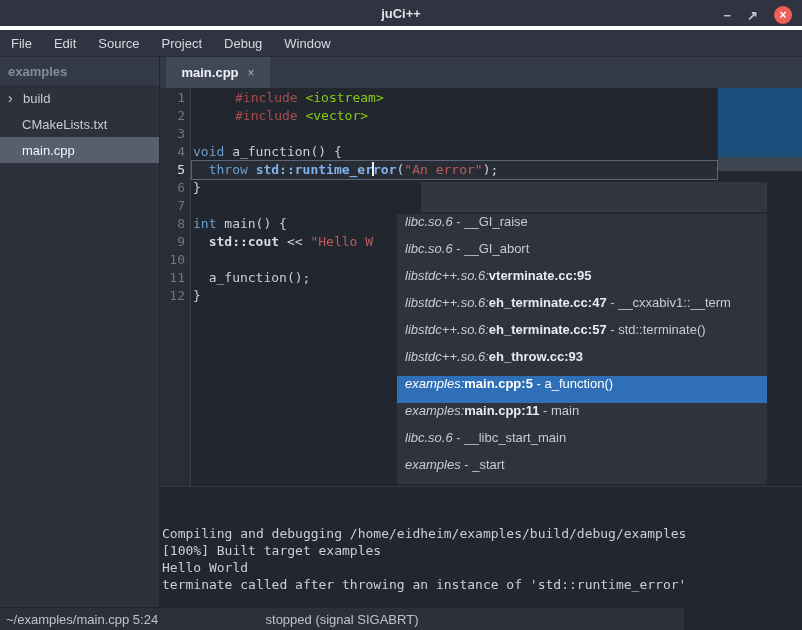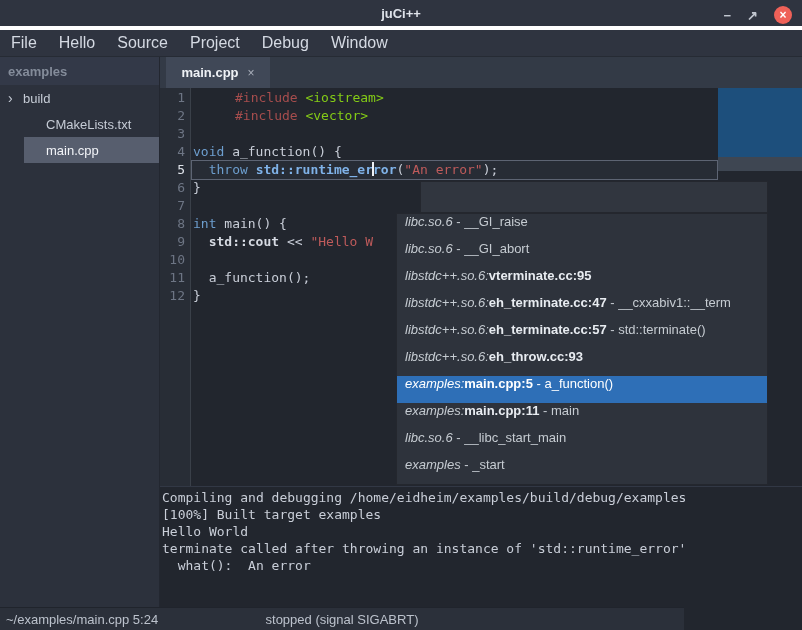--- a/index.html
+++ b/index.html
@@ -19,34 +19,34 @@
   .win-glyph { color:#c2c7d0; font-size:13px; line-height:1; cursor:default; }
   .close-circle {
     width:18px; height:18px; border-radius:50%; background:#ef6158;
     display:flex; align-items:center; justify-content:center;
     color:#ffffff; font-size:12px; line-height:1;
   }
   
   .menubar {
     position:absolute; left:0; top:30px; width:802px; height:27px;
     background:#2f3440; border-bottom:1px solid #262b34; box-sizing:border-box;
-    display:flex; align-items:center; color:#d4d9e2; font-size:16px;
+    display:flex; align-items:center; color:#d4d9e2; font-size:13px;
   }
   .menu-item { padding:0 11px; height:100%; display:flex; align-items:center; }
   
   .sidebar {
     position:absolute; left:0; top:57px; width:160px; height:550px;
     background:#2c313c; border-right:1px solid #232730; box-sizing:border-box;
   }
   .sidebar-header {
     height:28px; background:#333948; color:#848c9a; font-weight:bold;
     font-size:13px; display:flex; align-items:center; padding-left:8px;
   }
   .tree-item { height:26px; display:flex; align-items:center; font-size:13px; color:#c6ccd6; padding-left:8px; gap:5px; }
-  .tree-item.leaf { padding-left:22px;margin-left:24px; }
+  .tree-item.leaf { padding-left:22px; }
   .tree-item.selected { background:#575e6e; color:#f2f4f8; }
   .expander { width:10px; font-size:14px; line-height:1; color:#c6ccd6; }
   
   .tabbar { position:absolute; left:160px; top:57px; width:642px; height:31px; background:#333a46; }
   .tab {
     position:absolute; left:6px; top:0; width:104px; height:31px; background:#404857;
     display:flex; align-items:center; justify-content:center; gap:9px;
     color:#eef1f5; font-size:13px; font-weight:bold;
   }
   .tab-close { color:#a9afbb; font-weight:normal; font-size:12px; }
@@ -101,21 +101,21 @@
   .popup-row.selected .file { color:#ffffff; }
   
   .terminal {
     position:absolute; left:160px; top:486px; width:642px; height:121px;
     background:#22262e; border-top:1px solid #323845; box-sizing:border-box; overflow:hidden;
   }
   .term-line {
     font-family:"DejaVu Sans Mono", monospace; font-size:13px; line-height:17px;
     white-space:pre; color:#c9ced8; padding-left:2px;
   }
-  .terminal-inner { padding-top:2px; }
+  .terminal-inner { padding-top:2px;margin-top:36px; }
   
   .statusbar {
     position:absolute; left:0; top:607px; width:684px; height:23px;
     background:#2b303a; border-top:1px solid #20242c; box-sizing:border-box;
     color:#bcc2cc; font-size:13px;
   }
   .status-left { position:absolute; left:6px; top:0; height:22px; display:flex; align-items:center; }
   .status-center { position:absolute; left:0; top:0; width:100%; height:22px; display:flex; align-items:center; justify-content:center; }
 </style>
 </head>
@@ -125,21 +125,21 @@
   <span>juCi++</span>
   <div class="win-controls">
     <span class="win-glyph">−</span>
     <span class="win-glyph">↗</span>
     <span class="close-circle" style="background: rgb(239, 97, 88);">×</span>
   </div>
 </div>
 
 <div class="menubar">
     <div class="menu-item">File</div>
-    <div class="menu-item">Hello</div>
+    <div class="menu-item">Edit</div>
     <div class="menu-item">Source</div>
     <div class="menu-item">Project</div>
     <div class="menu-item">Debug</div>
     <div class="menu-item">Window</div>
   </div>
 
 <div class="sidebar">
   <div class="sidebar-header">examples</div>
   <div>
       <div class="tree-item">
@@ -195,20 +195,19 @@
       <div class="popup-row"><span class="mod">examples</span><span class="rest"> - _start</span></div>
     </div>
 </div>
 
 <div class="terminal">
   <div class="terminal-inner">
       <div class="term-line">Compiling and debugging /home/eidheim/examples/build/debug/examples</div>
       <div class="term-line">[100%] Built target examples</div>
       <div class="term-line">Hello World</div>
       <div class="term-line">terminate called after throwing an instance of 'std::runtime_error'</div>
-      <div class="term-line">  what():  An error</div>
     </div>
 </div>
 
 <div class="statusbar">
   <span class="status-left">~/examples/main.cpp 5:24</span>
   <span class="status-center">stopped (signal SIGABRT)</span>
 </div>
 
 </body></html>

